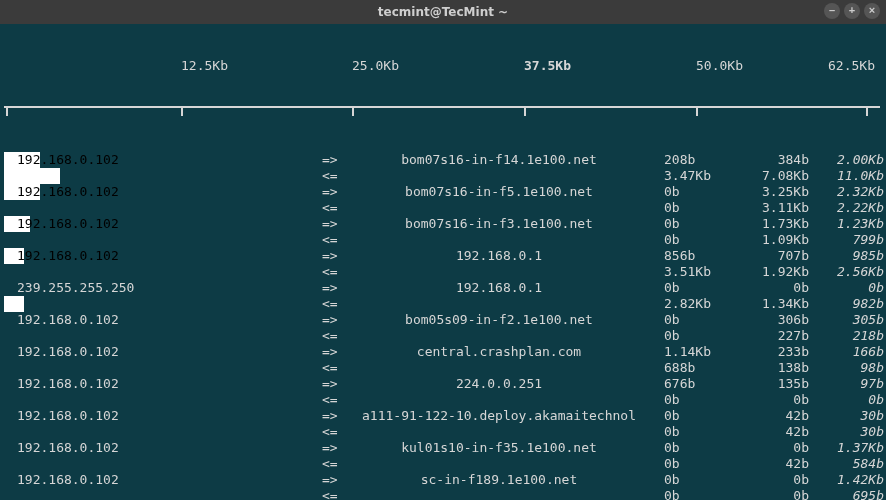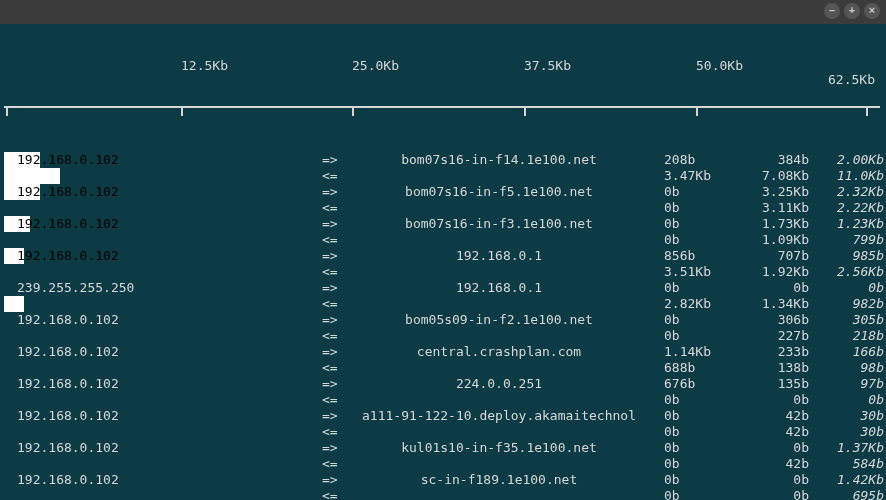--- a/index.html
+++ b/index.html
@@ -75,27 +75,28 @@
     height: 16px;
     background: #fff;
   }
   .c-src, .c-arrow, .c-dst, .c-v1, .c-v2, .c-v3 { z-index: 2; }
   .row .bar + .c-src { color:#000;  }
 </style>
 </head>
 <body>
 
 <div class="titlebar">
+  <span>tecmint@TecMint ~</span>
   <div class="win-controls">
     <div class="win-btn">–</div>
     <div class="win-btn">+</div>
     <div class="win-btn">×</div>
   </div>
 </div>
 
 <div class="term">
-  <div class="scale-row" id="scale-row"><span class="scale-label" style="left: 177px;">12.5Kb</span><span class="scale-label" style="left: 348px;">25.0Kb</span><span class="scale-label" style="left: 520px;">37.5Kb</span><span class="scale-label" style="left: 692px;">50.0Kb</span><span class="scale-label" style="left: 824px; margin-top: 14px;">62.5Kb</span></div>
+  <div class="scale-row" id="scale-row"><span class="scale-label" style="left: 177px;">12.5Kb</span><span class="scale-label" style="left: 348px;">25.0Kb</span><span class="scale-label" style="left: 520px; font-weight: bold;">37.5Kb</span><span class="scale-label" style="left: 692px;">50.0Kb</span><span class="scale-label" style="left: 824px;">62.5Kb</span></div>
   <div class="ruler" id="ruler"><div class="tick" style="left: 2px;"></div><div class="tick" style="left: 177px;"></div><div class="tick" style="left: 348px;"></div><div class="tick" style="left: 520px;"></div><div class="tick" style="left: 692px;"></div><div class="tick" style="left: 862px;"></div></div>
   <div id="rows"><div class="row"><div class="bar" style="width: 36px;"></div><span class="c-src">192.168.0.102</span><span class="c-arrow">=&gt;</span><span class="c-dst">bom07s16-in-f14.1e100.net</span><span class="c-v1">208b</span><span class="c-v2">384b</span><span class="c-v3">2.00Kb</span></div><div class="row"><div class="bar" style="width: 56px;"></div><span class="c-src"></span><span class="c-arrow">&lt;=</span><span class="c-dst"></span><span class="c-v1">3.47Kb</span><span class="c-v2">7.08Kb</span><span class="c-v3">11.0Kb</span></div><div class="row"><div class="bar" style="width: 36px;"></div><span class="c-src">192.168.0.102</span><span class="c-arrow">=&gt;</span><span class="c-dst">bom07s16-in-f5.1e100.net</span><span class="c-v1">0b</span><span class="c-v2">3.25Kb</span><span class="c-v3">2.32Kb</span></div><div class="row"><span class="c-src"></span><span class="c-arrow">&lt;=</span><span class="c-dst"></span><span class="c-v1">0b</span><span class="c-v2">3.11Kb</span><span class="c-v3">2.22Kb</span></div><div class="row"><div class="bar" style="width: 26px;"></div><span class="c-src">192.168.0.102</span><span class="c-arrow">=&gt;</span><span class="c-dst">bom07s16-in-f3.1e100.net</span><span class="c-v1">0b</span><span class="c-v2">1.73Kb</span><span class="c-v3">1.23Kb</span></div><div class="row"><span class="c-src"></span><span class="c-arrow">&lt;=</span><span class="c-dst"></span><span class="c-v1">0b</span><span class="c-v2">1.09Kb</span><span class="c-v3">799b</span></div><div class="row"><div class="bar" style="width: 20px;"></div><span class="c-src">192.168.0.102</span><span class="c-arrow">=&gt;</span><span class="c-dst">192.168.0.1</span><span class="c-v1">856b</span><span class="c-v2">707b</span><span class="c-v3">985b</span></div><div class="row"><span class="c-src"></span><span class="c-arrow">&lt;=</span><span class="c-dst"></span><span class="c-v1">3.51Kb</span><span class="c-v2">1.92Kb</span><span class="c-v3">2.56Kb</span></div><div class="row"><span class="c-src">239.255.255.250</span><span class="c-arrow">=&gt;</span><span class="c-dst">192.168.0.1</span><span class="c-v1">0b</span><span class="c-v2">0b</span><span class="c-v3">0b</span></div><div class="row"><div class="bar" style="width: 20px;"></div><span class="c-src"></span><span class="c-arrow">&lt;=</span><span class="c-dst"></span><span class="c-v1">2.82Kb</span><span class="c-v2">1.34Kb</span><span class="c-v3">982b</span></div><div class="row"><span class="c-src">192.168.0.102</span><span class="c-arrow">=&gt;</span><span class="c-dst">bom05s09-in-f2.1e100.net</span><span class="c-v1">0b</span><span class="c-v2">306b</span><span class="c-v3">305b</span></div><div class="row"><span class="c-src"></span><span class="c-arrow">&lt;=</span><span class="c-dst"></span><span class="c-v1">0b</span><span class="c-v2">227b</span><span class="c-v3">218b</span></div><div class="row"><span class="c-src">192.168.0.102</span><span class="c-arrow">=&gt;</span><span class="c-dst">central.crashplan.com</span><span class="c-v1">1.14Kb</span><span class="c-v2">233b</span><span class="c-v3">166b</span></div><div class="row"><span class="c-src"></span><span class="c-arrow">&lt;=</span><span class="c-dst"></span><span class="c-v1">688b</span><span class="c-v2">138b</span><span class="c-v3">98b</span></div><div class="row"><span class="c-src">192.168.0.102</span><span class="c-arrow">=&gt;</span><span class="c-dst">224.0.0.251</span><span class="c-v1">676b</span><span class="c-v2">135b</span><span class="c-v3">97b</span></div><div class="row"><span class="c-src"></span><span class="c-arrow">&lt;=</span><span class="c-dst"></span><span class="c-v1">0b</span><span class="c-v2">0b</span><span class="c-v3">0b</span></div><div class="row"><span class="c-src">192.168.0.102</span><span class="c-arrow">=&gt;</span><span class="c-dst">a111-91-122-10.deploy.akamaitechnol</span><span class="c-v1">0b</span><span class="c-v2">42b</span><span class="c-v3">30b</span></div><div class="row"><span class="c-src"></span><span class="c-arrow">&lt;=</span><span class="c-dst"></span><span class="c-v1">0b</span><span class="c-v2">42b</span><span class="c-v3">30b</span></div><div class="row"><span class="c-src">192.168.0.102</span><span class="c-arrow">=&gt;</span><span class="c-dst">kul01s10-in-f35.1e100.net</span><span class="c-v1">0b</span><span class="c-v2">0b</span><span class="c-v3">1.37Kb</span></div><div class="row"><span class="c-src"></span><span class="c-arrow">&lt;=</span><span class="c-dst"></span><span class="c-v1">0b</span><span class="c-v2">42b</span><span class="c-v3">584b</span></div><div class="row"><span class="c-src">192.168.0.102</span><span class="c-arrow">=&gt;</span><span class="c-dst">sc-in-f189.1e100.net</span><span class="c-v1">0b</span><span class="c-v2">0b</span><span class="c-v3">1.42Kb</span></div><div class="row"><span class="c-src"></span><span class="c-arrow">&lt;=</span><span class="c-dst"></span><span class="c-v1">0b</span><span class="c-v2">0b</span><span class="c-v3">695b</span></div></div>
   
   
   
 </div>
 
 </body></html>

